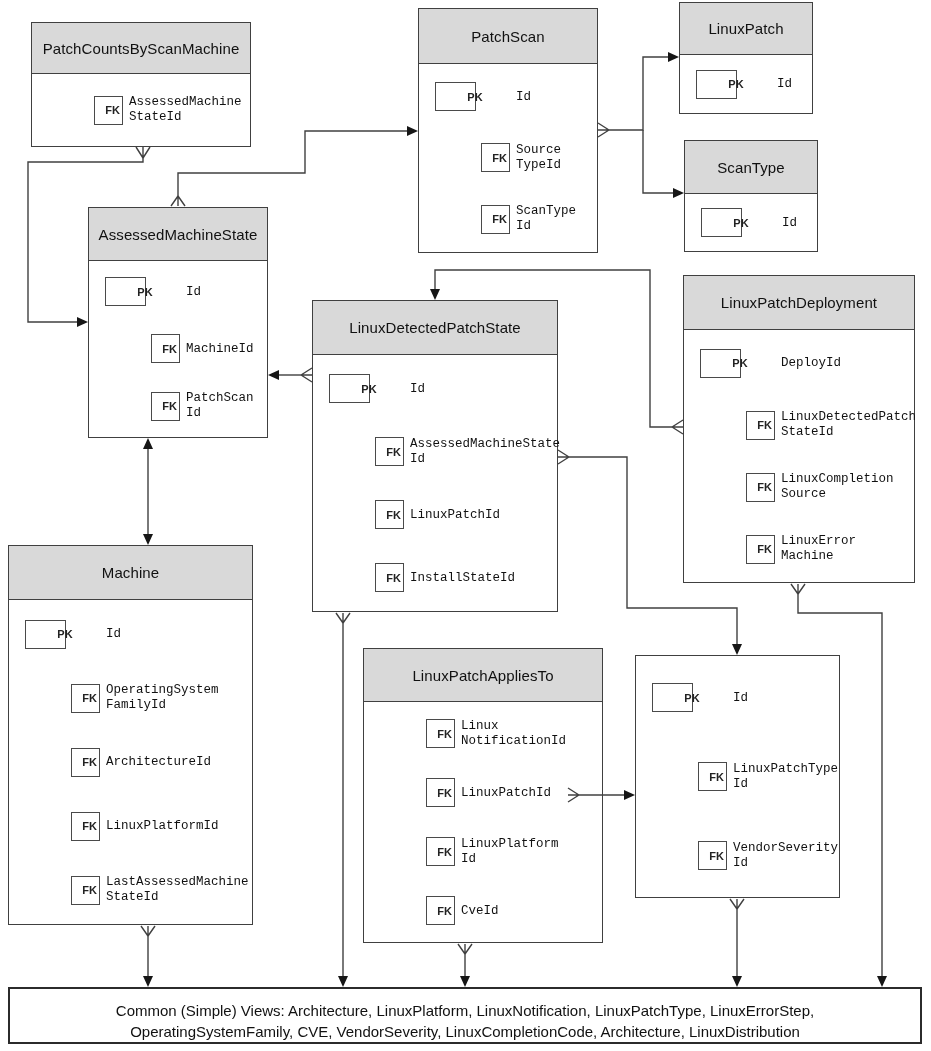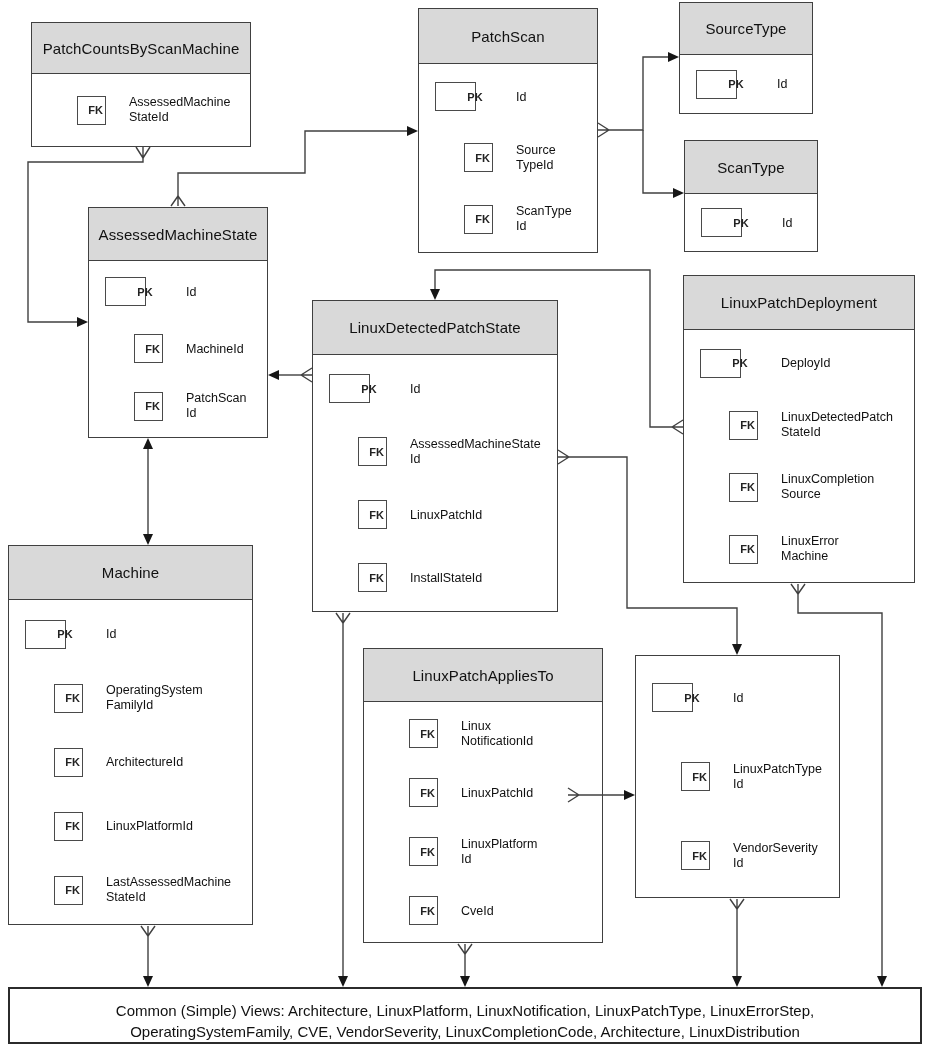--- a/index.html
+++ b/index.html
@@ -17,24 +17,24 @@
     font-size:15px;color:#111;letter-spacing:.1px;
   }
   .bd{flex:1;display:flex;flex-direction:column;justify-content:space-around;padding:2px 0;}
   .row{position:relative;display:flex;align-items:center;min-height:30px;}
   .key{
     box-sizing:border-box;width:29px;height:29px;flex:none;background:#fff;
     border:1.4px solid #4a4a4a;display:inline-flex;align-items:center;justify-content:center;
     font-size:11px;font-weight:700;color:#222;
   }
   .row.pk .key{margin-left:16px;padding-left:39px;}
-  .row.fk .key{margin-left:45px;padding-left:8px;}
+  .row.fk .key{margin-left:62px;padding-left:8px;}
   .lbl{
     position:absolute;left:97px;top:50%;transform:translateY(-50%);
-    font-size:12.5px;line-height:15px;white-space:pre-line;color:#111;
+    font-size:12.5px;line-height:15px;white-space:pre-line;color:#111;font-family:Liberation Mono, monospace;
   }
   #banner{
     position:absolute;left:8px;top:987px;width:914px;height:57px;box-sizing:border-box;
     border:2px solid #2b2b2b;background:#fff;display:flex;flex-direction:column;
     align-items:center;justify-content:flex-end;text-align:center;
     font-size:15px;line-height:21px;color:#111;
   }
   #rels{position:absolute;left:0;top:0;pointer-events:none;}
   #rels polyline,#rels path{fill:none;stroke:#404040;stroke-width:1.4;}
   #rels polygon{fill:#161616;stroke:none;}
@@ -74,21 +74,21 @@
       <div class="row fk">
         <span class="key">FK</span>
         <span class="lbl">ScanType
 Id</span>
       </div>
     </div>
   </div>
 
   <div class="tbl" style="left:679px;top:2px;width:134px;height:112px">
     <div class="hd" style="height:51px">
-      <span>SourceType</span>
+      <span>LinuxPatch</span>
     </div>
     <div class="bd">
       <div class="row pk">
         <span class="key">PK</span>
         <span class="lbl">Id</span>
       </div>
     </div>
   </div>
 
   <div class="tbl" style="left:684px;top:140px;width:134px;height:112px">

